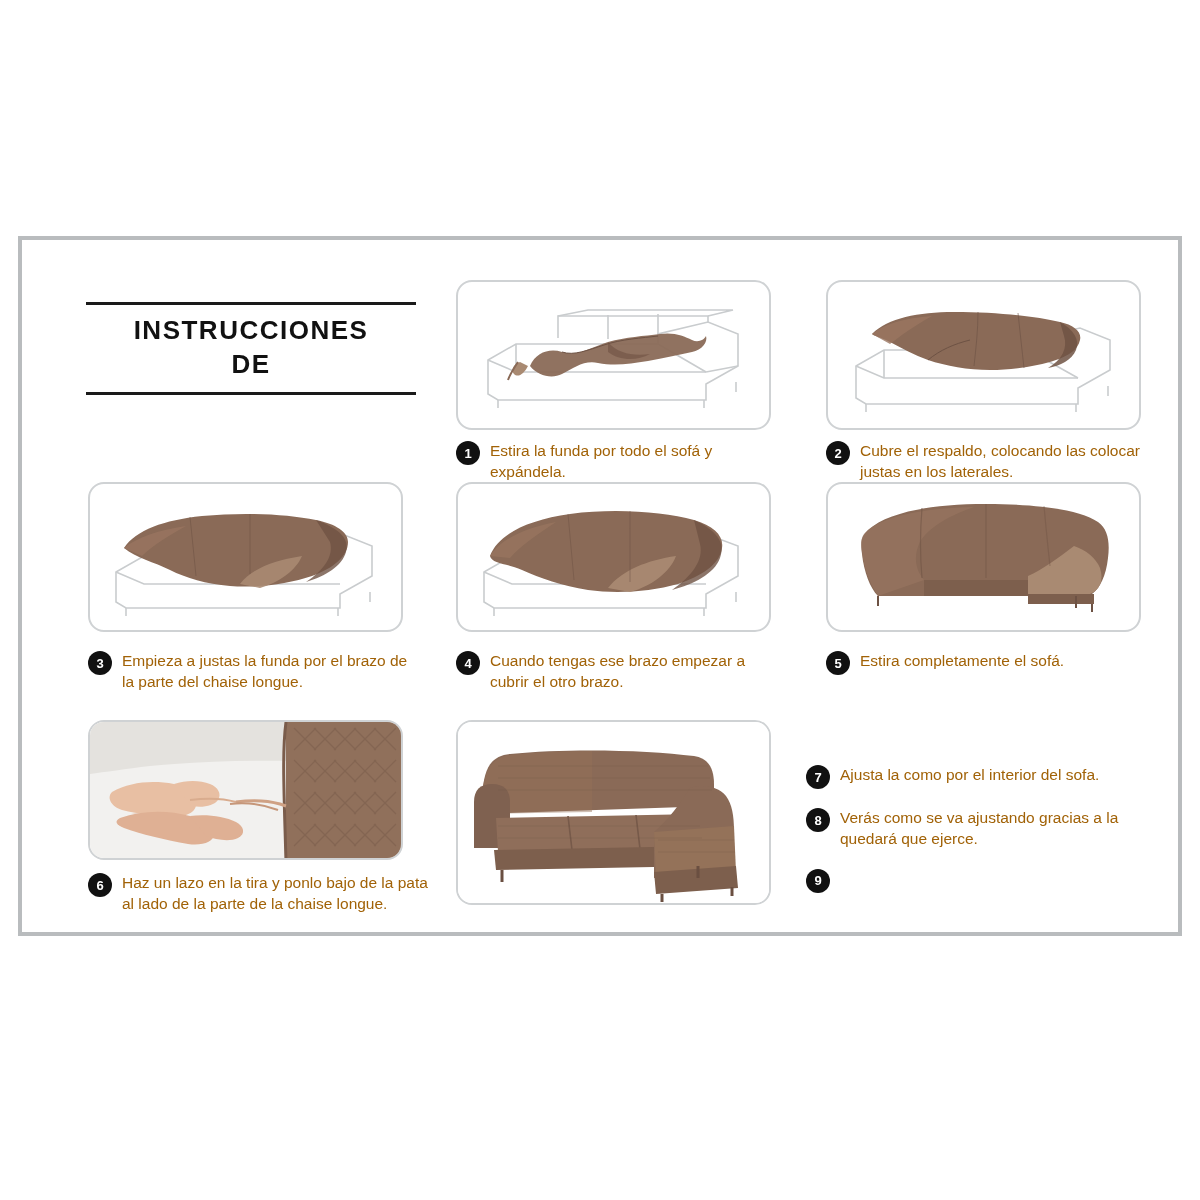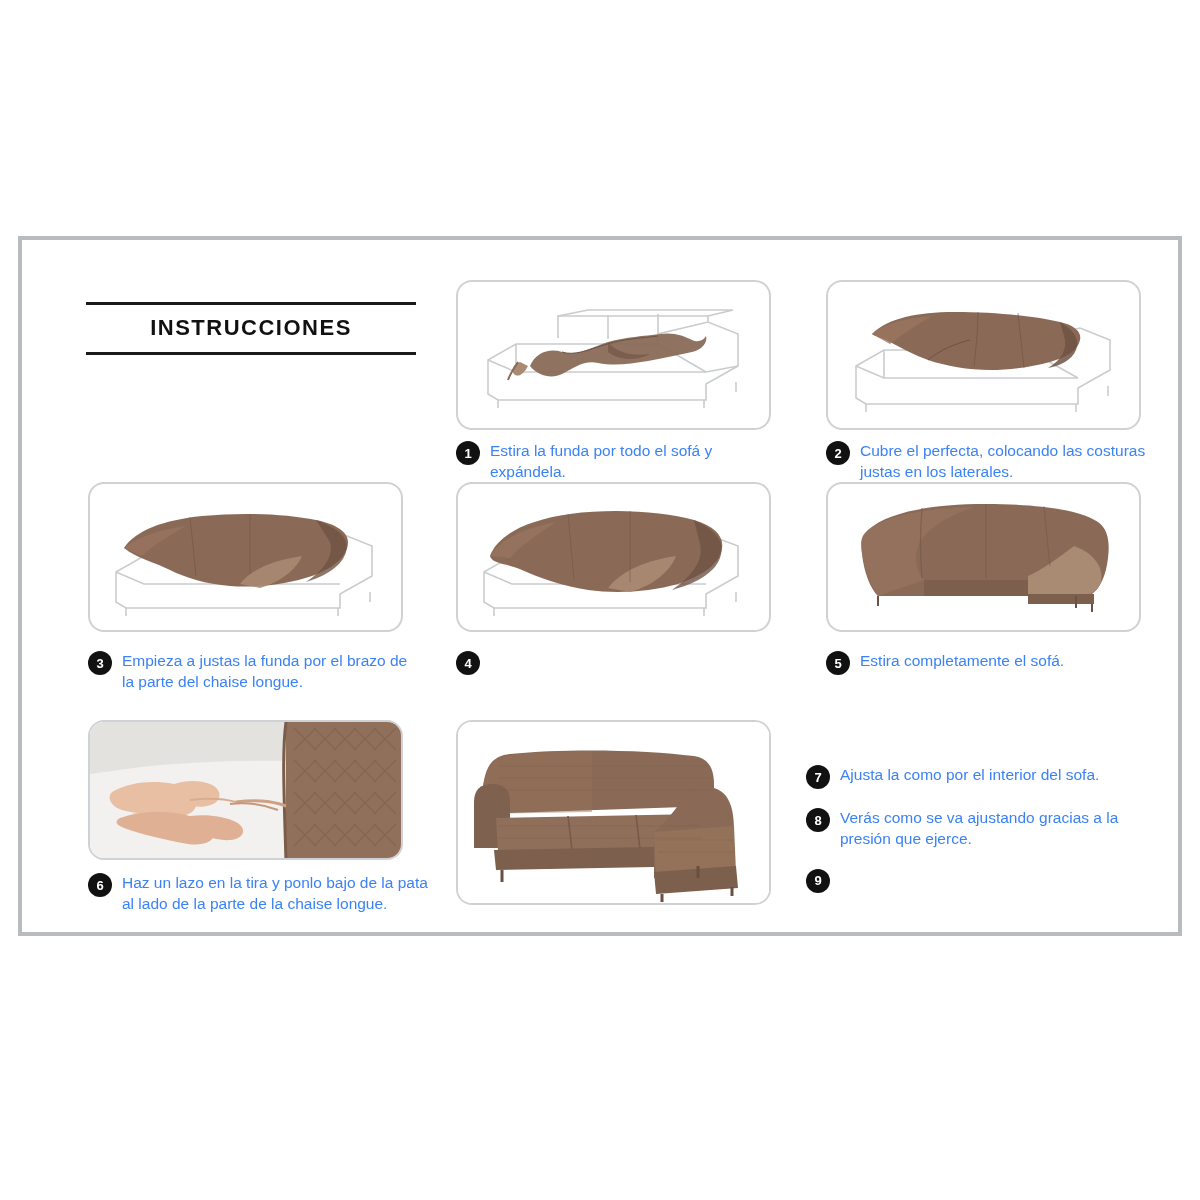--- a/index.html
+++ b/index.html
@@ -42,21 +42,21 @@
     text-align: center;
   }
   .title-rule {
     height: 3px;
     background: #1a1a1a;
     width: 100%;
   }
   .title-rule.bottom { margin-top: 6px; }
   .title-text {
     font-weight: bold;
-    font-size: 22px;
+    font-size: 26px;
     letter-spacing: 1.5px;
     color: #111111;
     line-height: 1.32;
     padding: 8px 0 4px 0;
   }
 
   
   .panel {
     position: absolute;
     border: 2px solid #cfd2d4;
@@ -82,21 +82,21 @@
     color: #ffffff;
     font-size: 13px;
     font-weight: bold;
     display: flex;
     align-items: center;
     justify-content: center;
     margin-top: 1px;
   }
   .step-text {
     font-size: 15.5px;
-    color: #3b82f6;
+    color: #a16207;
     line-height: 1.38;
   }
 
   
   .rightlist {
     position: absolute;
     left: 770px;
     top: 512px;
     width: 340px;
   }
@@ -112,20 +112,21 @@
 </head>
 <body>
 
 <div class="sheet">
   <div class="inner">
 
     <div class="title-block">
       <div class="title-rule"></div>
       <div class="title-text">
         <div>INSTRUCCIONES</div>
+        <div>DE</div>
       </div>
       <div class="title-rule bottom"></div>
     </div>
 
     <div class="panel" style="left:420px; top:28px; width:315px; height:150px;">
       <svg width="315" height="150" viewBox="0 0 315 150">
         <g fill="none" stroke="#c9ccce" stroke-width="1.6">
           <path d="M30 112 L30 78 L58 62 L200 62 L200 52 L250 40 L280 52 L280 84 L248 102 L248 118 L40 118 Z"></path>
           <path d="M30 78 L58 90 L248 90"></path>
           <path d="M58 62 L58 90"></path>
@@ -167,21 +168,21 @@
           <path d="M232 40 C246 48 252 58 248 68 C244 78 232 84 220 86 C234 78 240 66 236 54 Z" fill="#6f5243" opacity="0.85"></path>
           <path d="M100 78 C112 68 126 62 142 58" stroke="#6d5244" stroke-width="1" fill="none"></path>
           <path d="M150 30 C150 48 148 66 146 84" stroke="#6d5244" stroke-width="1" fill="none" opacity="0.6"></path>
           <path d="M190 31 C192 50 194 68 196 86" stroke="#6d5244" stroke-width="1" fill="none" opacity="0.6"></path>
         </g>
       </svg>
     </div>
 
     <div class="caption" style="left:790px; top:188px; width:330px;">
       <div class="step-num">2</div>
-      <div class="step-text">Cubre el perfecta, colocando las costuras  justas en los laterales.</div>
+      <div class="step-text">Cubre el respaldo, colocando las colocar  justas en los laterales.</div>
     </div>
 
     <div class="panel" style="left:52px; top:230px; width:315px; height:150px;">
       <svg width="315" height="150" viewBox="0 0 315 150">
         <g fill="none" stroke="#c9ccce" stroke-width="1.6">
           <path d="M26 118 L26 88 L54 72 L200 72 L200 62 L252 50 L282 62 L282 92 L250 110 L250 124 L36 124 Z"></path>
           <path d="M26 88 L54 100 L250 100"></path>
           <path d="M36 124 L36 132 M248 124 L248 132 M280 108 L280 118"></path>
         </g>
         <g>
@@ -213,20 +214,21 @@
           <path d="M236 36 C258 46 268 58 262 74 C256 90 236 100 214 106 C234 92 246 76 242 60 Z" fill="#6f5243" opacity="0.8"></path>
           <path d="M150 104 C164 86 190 76 218 72 C212 88 194 102 172 108 Z" fill="#a98a72" opacity="0.92"></path>
           <path d="M110 30 C112 52 114 74 116 96" stroke="#6d5244" stroke-width="1" fill="none" opacity="0.5"></path>
           <path d="M172 27 C172 50 172 74 172 98" stroke="#6d5244" stroke-width="1" fill="none" opacity="0.5"></path>
         </g>
       </svg>
     </div>
 
     <div class="caption" style="left:420px; top:398px; width:330px;">
       <div class="step-num">4</div>
+      <div class="step-text">Cuando tengas ese brazo empezar a cubrir el otro brazo.</div>
     </div>
 
     <div class="panel" style="left:790px; top:230px; width:315px; height:150px;">
       <svg width="315" height="150" viewBox="0 0 315 150">
         <g>
           <path d="M40 46 C60 28 104 20 158 20 C212 20 252 26 270 38 C280 45 282 58 280 74 C278 92 272 104 264 110 L250 110 L250 96 L96 96 L96 112 L50 112 C42 104 36 88 34 70 C32 56 34 52 40 46 Z" fill="#8a6a57"></path>
           <path d="M40 46 C58 32 96 24 146 23 C120 32 100 44 92 58 C86 70 86 84 96 96 L50 112 C42 100 36 84 34 68 C32 55 34 51 40 46 Z" fill="#9a7660" opacity="0.6"></path>
           <path d="M96 96 L96 112 L250 112 L250 96 Z" fill="#7d5f4d"></path>
           <path d="M246 62 C258 66 268 74 272 84 C276 96 272 106 262 110 L200 110 L200 92 C214 86 230 74 246 62 Z" fill="#a98a72"></path>
           <path d="M200 110 L200 120 L266 120 L266 110 Z" fill="#7d5f4d"></path>
@@ -306,21 +308,21 @@
       </svg>
     </div>
 
     <div class="rightlist">
       <div class="caption">
         <div class="step-num">7</div>
         <div class="step-text">Ajusta la como por el interior del sofa.</div>
       </div>
       <div class="caption">
         <div class="step-num">8</div>
-        <div class="step-text">Verás como se va ajustando gracias a la presión que ejerce.</div>
+        <div class="step-text">Verás como se va ajustando gracias a la quedará que ejerce.</div>
       </div>
       <div class="caption">
         <div class="step-num">9</div>
       </div>
     </div>
 
   </div>
 </div>
 
 </body></html>

